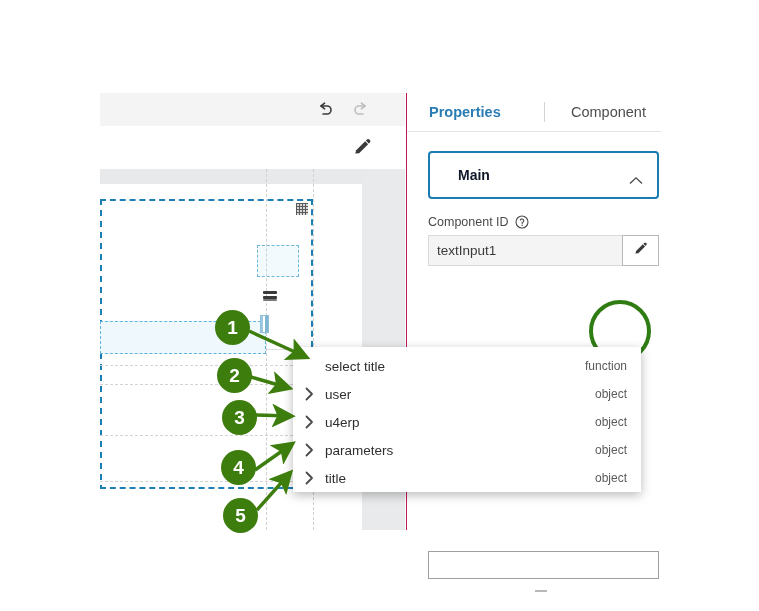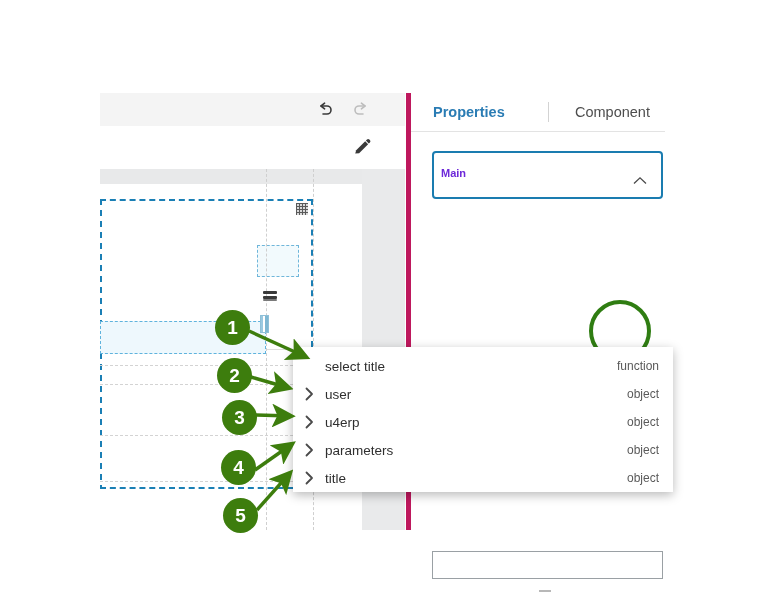--- a/index.html
+++ b/index.html
@@ -71,35 +71,35 @@
   .mini-ico .b2{top:5px;}
   .mini-ico .b3{top:8px;height:2px;background:#7a7a7a;}
   .cursor-mark{position:absolute;left:160px;top:146px;width:7px;height:16px;
     background:linear-gradient(to right,#9bc9e0 0 2px,#ffffff 2px 4px,#7fb7d2 4px 7px);border:1px solid #8fc0d8;}
 
   .dash-col{position:absolute;top:0;height:361px;width:0;border-left:1px dashed #cfcfcf;}
 
   
   .props{
     position:absolute;left:406px;top:93px;width:254px;height:437px;background:#ffffff;
-    border-left:5px solid #be185d;
+    border-left:1px solid #be185d;
   }
   .tabs{position:relative;height:38px;border-bottom:1px solid #e3e3e3;}
   .tab{
     position:absolute;top:8px;font-size:14.5px;line-height:22px;
   }
   .tab.active{left:22px;color:#2a7cb4;font-weight:bold;}
   .tab.inactive{left:164px;color:#4d4d4d;}
   .tab-div{position:absolute;left:137px;top:9px;width:1px;height:20px;background:#d3d3d3;}
 
   .main-box{
     position:absolute;left:21px;top:58px;width:231px;height:48px;
     border:2px solid #1a7cb0;border-radius:4px;background:#ffffff;box-sizing:border-box;
   }
-  .main-label{position:absolute;left:7px;top:14px;font-size:11px;font-weight:bold;color:#6d28d9;}
+  .main-label{position:absolute;left:28px;top:14px;font-size:14px;font-weight:bold;color:#0f172a;}
   .chev-up{position:absolute;right:14px;top:18px;}
 
   .field-group{position:absolute;left:21px;width:231px;}
   .fg-label{font-size:12.5px;color:#4a4a4a;display:flex;align-items:center;gap:6px;}
   .help-ico{display:inline-flex;}
 
   .ro-row{display:flex;margin-top:6px;height:31px;}
   .ro-input{
     flex:1;background:#f4f4f4;border:1px solid #dadada;border-right:none;
     display:flex;align-items:center;padding-left:8px;font-size:13.5px;color:#3a3a3a;
@@ -127,21 +127,21 @@
   }
 
   .ghost-field{
     position:absolute;left:21px;top:458px;width:231px;height:28px;
     border:1px solid #9aa0a4;background:#ffffff;box-sizing:border-box;
   }
   .ghost-dash{position:absolute;left:128px;top:497px;width:12px;height:2px;background:#b8b8b8;}
 
   
   .dropdown{
-    position:absolute;left:293px;top:347px;width:380px;height:145px;
+    position:absolute;left:293px;top:347px;width:348px;height:145px;
     background:#ffffff;box-shadow:0 3px 10px rgba(0,0,0,.28);
   }
   .dd-item{
     position:relative;height:28px;display:flex;align-items:center;
     font-size:13.5px;color:#2f2f2f;
   }
   .dd-chev{position:absolute;left:12px;top:7px;}
   .dd-name{position:absolute;left:32px;}
   .dd-type{position:absolute;right:14px;font-size:12px;color:#5a5a5a;}
 
@@ -226,20 +226,43 @@
 
     <div class="main-box">
       <span class="main-label">Main</span>
       <span class="chev-up">
         <svg width="14" height="9" viewBox="0 0 14 9">
           <path d="M1 7.5 L7 1.8 L13 7.5" fill="none" stroke="#4a4a4a" stroke-width="1.3"></path>
         </svg>
       </span>
     </div>
 
+    <div class="field-group" style="top:122px;">
+      <div class="fg-label">
+        <span>Component ID</span>
+        <span class="help-ico">
+          <svg width="14" height="14" viewBox="0 0 14 14">
+            <circle cx="7" cy="7" r="6" fill="none" stroke="#4a4a4a" stroke-width="1.1"></circle>
+            <path d="M5.3 5.2 a1.8 1.8 0 1 1 1.9 2.3 v0.9" fill="none" stroke="#4a4a4a" stroke-width="1.1" stroke-linecap="round"></path>
+            <circle cx="7.1" cy="10.3" r="0.75" fill="#4a4a4a"></circle>
+          </svg>
+        </span>
+      </div>
+      <div class="ro-row">
+        <div class="ro-input">textInput1</div>
+        <div class="ro-btn">
+          <span>
+            <svg width="15" height="15" viewBox="0 0 20 20">
+              <path d="M3.2 16.6 L4.2 13.3 L13.2 4.3 L16.1 7.2 L7.1 16.2 Z" fill="#3a3a3a"></path>
+              <path d="M13.9 3.6 L15.0 2.5 a1.6 1.6 0 0 1 2.3 0 l0.6 0.6 a1.6 1.6 0 0 1 0 2.3 L16.8 6.5 Z" fill="#3a3a3a"></path>
+            </svg>
+          </span>
+        </div>
+      </div>
+    </div>
 
 
     <div class="ghost-field"></div>
     <div class="ghost-dash"></div>
   </div>
 
   <div class="green-ring"></div>
 
   <div class="dropdown">
 

